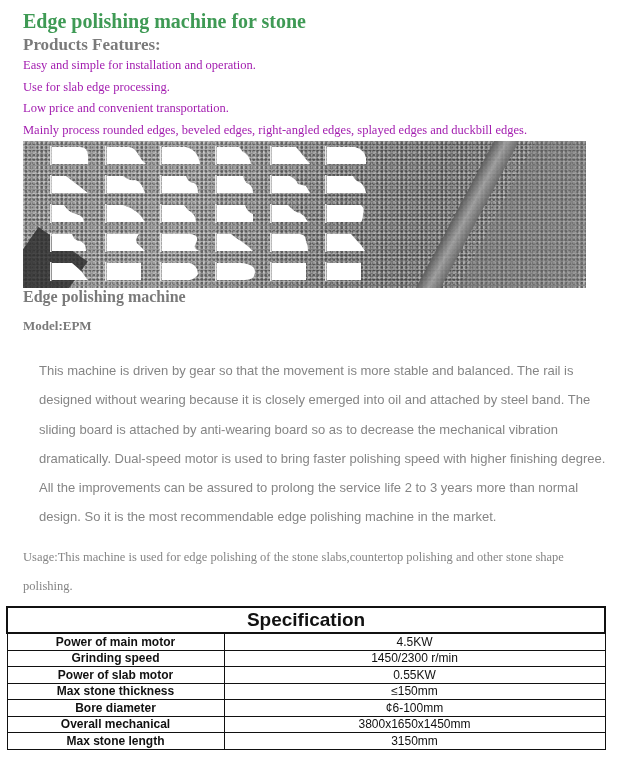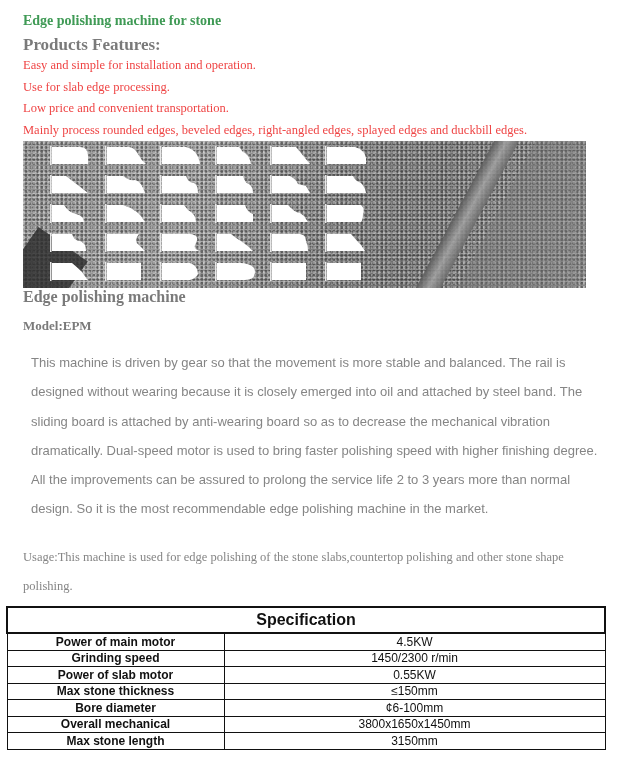--- a/index.html
+++ b/index.html
@@ -2,31 +2,31 @@
 <html><head>
 <meta charset="utf-8">
 <style>
   html, body { margin: 0; padding: 0; background: #ffffff; }
   body { width: 621px; height: 775px; position: relative; overflow: hidden; }
   .serif { font-family: "Liberation Serif", "DejaVu Serif", serif; }
   .sans { font-family: "Liberation Sans", "DejaVu Sans", sans-serif; }
 
   .title {
     position: absolute; left: 23px; top: 10px;
-    font-size: 14px; font-weight: bold; color: #3f9a55;
+    font-size: 20px; font-weight: bold; color: #3f9a55;
     line-height: 22px; white-space: nowrap;
   }
   .subtitle {
     position: absolute; left: 23px; top: 35px;
     font-size: 17px; font-weight: bold; color: #7a7a7a;
     line-height: 20px; white-space: nowrap;
   }
   .features { position: absolute; left: 23px; top: 57px; margin: 0; padding: 0; list-style: none; }
   .features li {
-    font-size: 12.5px; color: #ef4444; height: 21.5px; line-height: 17px; white-space: nowrap;
+    font-size: 12.5px; color: #a21caf; height: 21.5px; line-height: 17px; white-space: nowrap;
   }
 
   .photo {
     position: absolute; left: 23px; top: 141px; width: 563px; height: 147px;
     overflow: hidden;
     background:
       radial-gradient(circle at 20% 30%, rgba(255,255,255,0.35) 1px, transparent 2px) 0 0/5px 5px,
       radial-gradient(circle at 70% 60%, rgba(20,20,20,0.45) 1px, transparent 2px) 0 0/4px 4px,
       radial-gradient(circle at 40% 80%, rgba(255,255,255,0.25) 1px, transparent 2px) 0 0/3px 3px,
       linear-gradient(110deg, #8d8d8d 0%, #9a9a9a 30%, #7a7a7a 55%, #6f6f6f 70%, #8b8b8b 100%);
@@ -55,37 +55,37 @@
   .section-title {
     position: absolute; left: 23px; top: 288px;
     font-size: 16px; font-weight: bold; color: #7a7a7a; white-space: nowrap;
   }
   .model {
     position: absolute; left: 23px; top: 318px;
     font-size: 13px; font-weight: bold; color: #7a7a7a; white-space: nowrap;
   }
   .description {
     position: absolute; left: 23px; top: 340px; width: 570px;
-    font-size: 13px; color: #858585; line-height: 29.3px; margin: 8px;
+    font-size: 13px; color: #858585; line-height: 29.3px; margin: 16px;
   }
   .usage {
     position: absolute; left: 23px; top: 543px; width: 570px;
     font-size: 12.5px; color: #858585; line-height: 29px; margin: 0;
   }
 
   table.spec {
     position: absolute; left: 6px; top: 606px; width: 600px;
     border-collapse: collapse; font-family: "Liberation Sans", "DejaVu Sans", sans-serif;
   }
   table.spec td, table.spec th {
     border: 1.5px solid #111; padding: 0; text-align: center; color: #111;
     font-size: 12px; height: 15.5px; line-height: 14px;
   }
   table.spec th {
-    font-size: 16px; font-weight: bold; height: 24px; border-width: 2px;
+    font-size: 19px; font-weight: bold; height: 24px; border-width: 2px;
   }
   table.spec td.label { width: 216px; font-weight: bold; }
 </style>
 </head>
 <body>
 
 <div class="title serif">Edge polishing machine for stone</div>
 <div class="subtitle serif">Products Features:</div>
 <ul class="features serif">
   <li>Easy and simple for installation and operation.</li>

